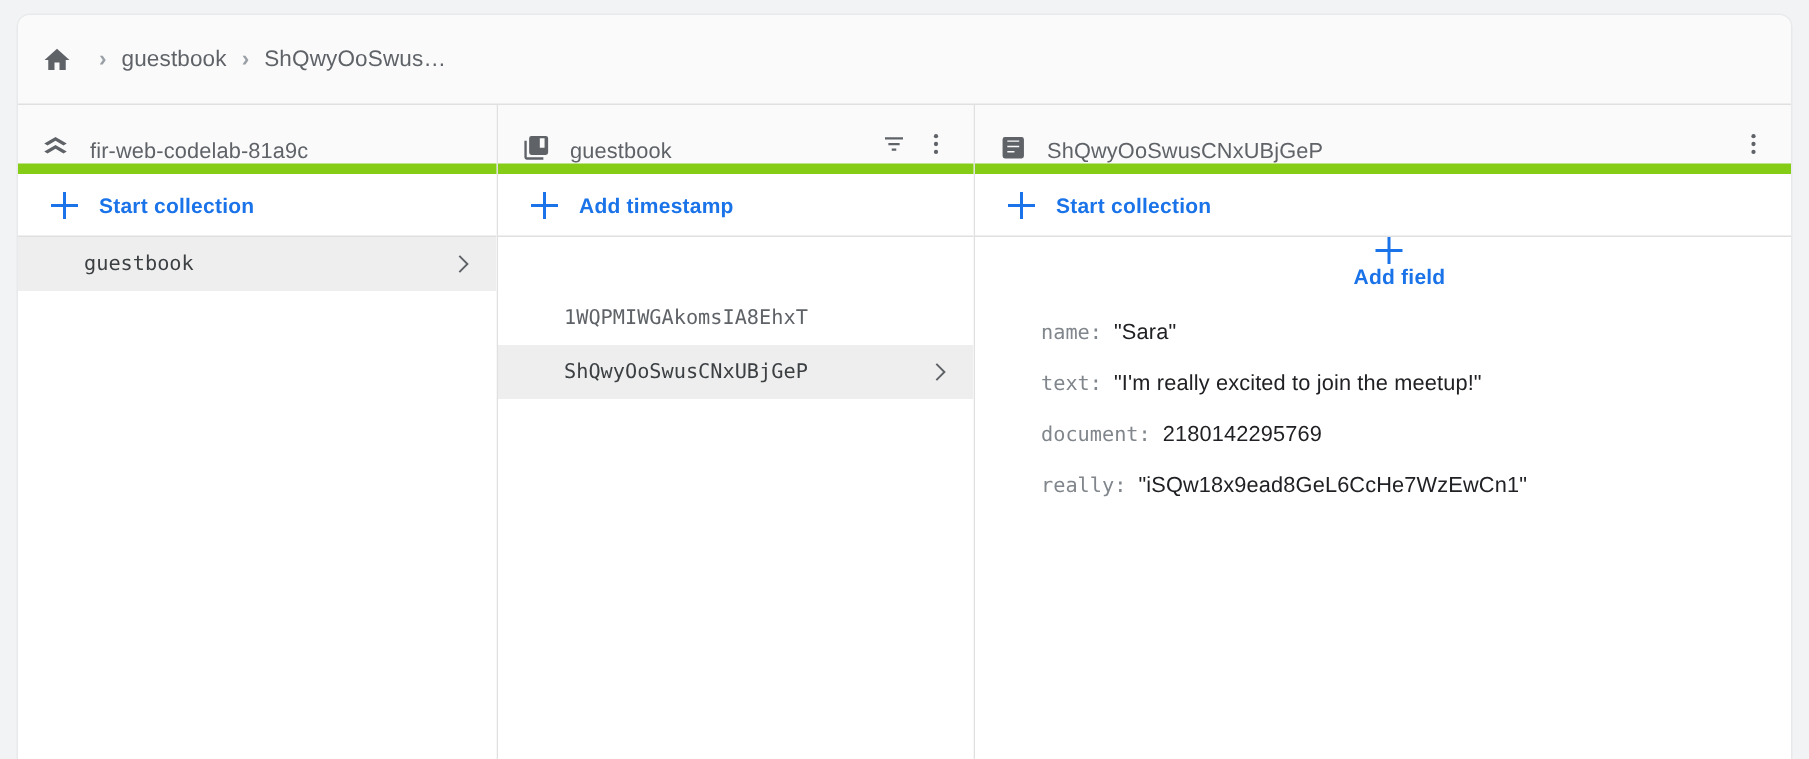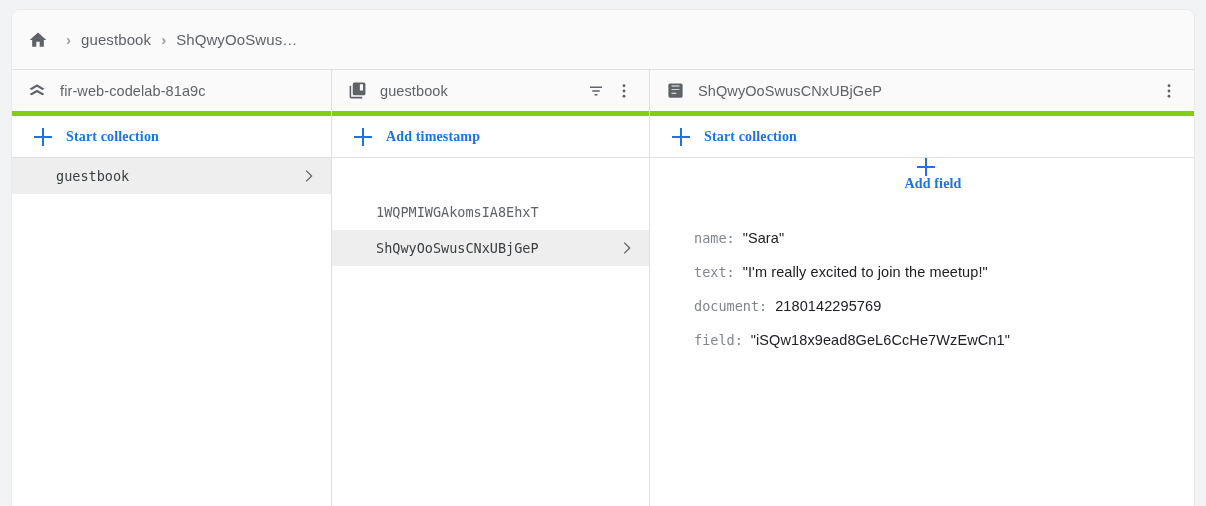--- a/index.html
+++ b/index.html
@@ -66,24 +66,24 @@
   }
   .col-left   { width: 320px; border-right: 1px solid #e0e0e0; }
   .col-mid    { width: 318px; border-right: 1px solid #e0e0e0; }
   .col-right  { flex: 1; }
 
   
   .panel-head {
     height: 46px;
     flex: 0 0 46px;
     display: flex;
-    align-items: center;
+    align-items: flex-end;
     padding: 0 12px 0 14px;
     background: #fafafa;
-    border-bottom: 5px solid #84cc16;
+    border-bottom: 7px solid #84cc16;
   }
   .panel-head .ico {
     width: 22px; height: 22px;
     display: flex; align-items: center; justify-content: center;
     margin-right: 12px;
     flex: 0 0 22px;
   }
   .panel-title {
     font-size: 14.5px;
     color: #5f6368;
@@ -104,21 +104,20 @@
   
   .action-row {
     height: 42px;
     flex: 0 0 42px;
     display: flex;
     align-items: center;
     padding-left: 22px;
     border-bottom: 1px solid #e0e0e0;
     cursor: pointer;
     background: #ffffff;
-    font-family: Liberation Serif, serif;
   }
   .action-row.nb { border-bottom: none; flex-direction: column; }
   .plus {
     width: 18px; height: 18px;
     position: relative;
     margin-right: 14px;
     flex: 0 0 18px;
   }
   .plus::before, .plus::after {
     content: "";
@@ -160,21 +159,20 @@
     flex: 0 0 18px;
   }
 
   
   .fields { padding: 14px 0 0 44px; background: #ffffff; flex: 1; }
   .field-row {
     display: flex;
     align-items: center;
     margin-bottom: 18px;
     font-size: 14px;
-    margin-top: 16px;
   }
   .field-key {
     font-family: "DejaVu Sans Mono", "Liberation Mono", monospace;
     font-size: 13.5px;
     color: #80868b;
     white-space: nowrap;
   }
   .field-colon {
     font-family: "DejaVu Sans Mono", "Liberation Mono", monospace;
     font-size: 13.5px;
@@ -323,21 +321,21 @@
           <span class="field-key">text</span>
           <span class="field-colon">:</span>
           <span class="field-val">"I'm really excited to join the meetup!"</span>
         </div>
         <div class="field-row">
           <span class="field-key">document</span>
           <span class="field-colon">:</span>
           <span class="field-val">2180142295769</span>
         </div>
         <div class="field-row">
-          <span class="field-key">field</span>
+          <span class="field-key">really</span>
           <span class="field-colon">:</span>
           <span class="field-val">"iSQw18x9ead8GeL6CcHe7WzEwCn1"</span>
         </div>
       </div>
     </div>
 
   </div>
 </div>
 
 </body></html>

